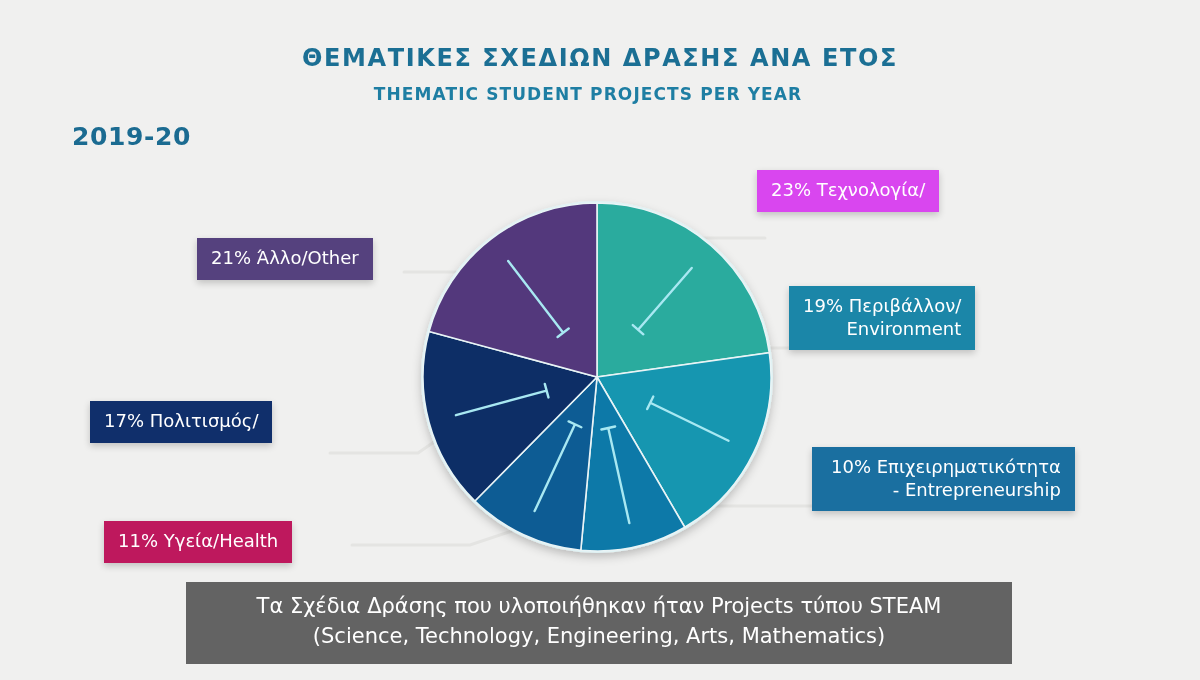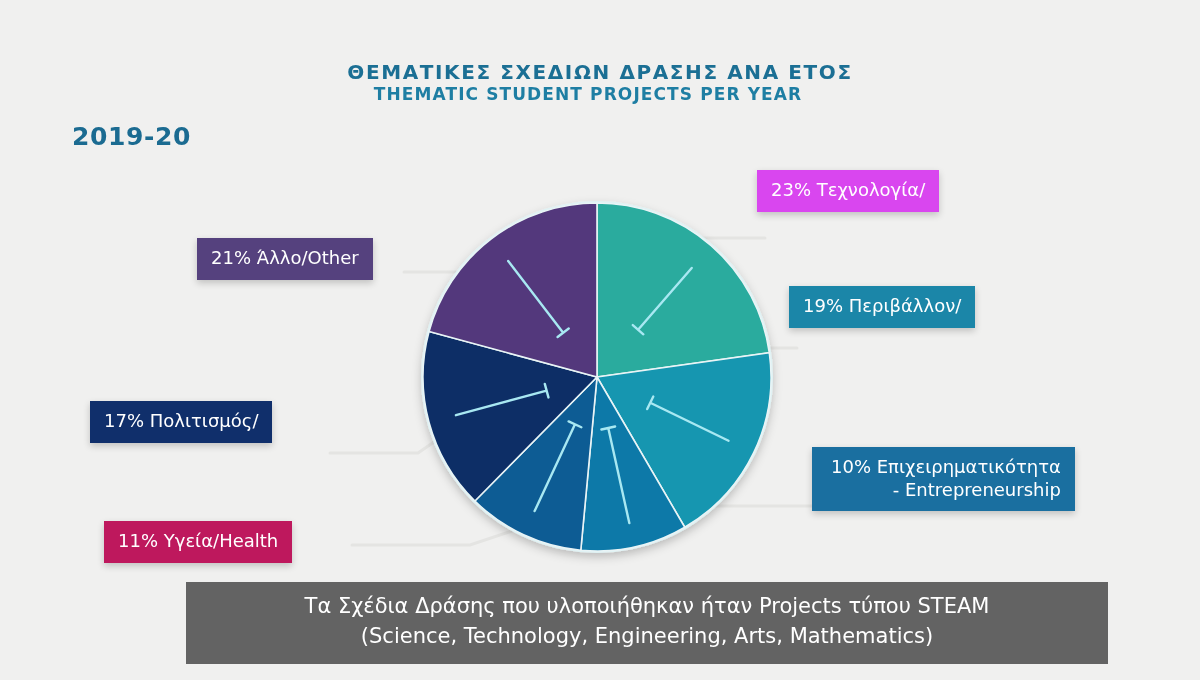--- a/index.html
+++ b/index.html
@@ -17,24 +17,24 @@
   #stage {
     position: absolute;
     left: 0; top: 0;
     width: 1200px;
     height: 680px;
   }
 
   
   #title-main {
     position: absolute;
-    left: 0; top: 60px;
-    width: 1200px;
-    text-align: center;
-    font-size: 20px;
+    left: 0; top: 44px;
+    width: 1200px;
+    text-align: center;
+    font-size: 24px;
     font-weight: bold;
     letter-spacing: 1.6px;
     color: #1b6f94;
     white-space: nowrap;
   }
   #title-sub {
     position: absolute;
     left: 0; top: 84px;
     width: 1176px;
     text-align: center;
@@ -103,21 +103,21 @@
   #callout-other {
     left: 197px; top: 238px;
     background: #55417e;
     text-align: center;
   }
 
   
   #caption {
     position: absolute;
     left: 186px; top: 582px;
-    width: 922px;
+    width: 826px;
     background: #636363;
     color: #ffffff;
     text-align: center;
     font-size: 21px;
     line-height: 1.42;
     padding: 10px 10px 12px 10px;
     box-sizing: border-box;
   }
   #caption .ln { display: block; }
 </style>
@@ -165,20 +165,21 @@
         <path d="M 563.16 332.78 L 508.17 260.93 M 557.60 337.04 L 568.72 328.53"></path>
       </g>
   </svg>
 
   <div class="callout" id="callout-technology">
     <span class="ln">23% Τεχνολογία/</span>
   </div>
 
   <div class="callout" id="callout-environment">
     <span class="ln">19% Περιβάλλον/</span>
+    <span class="ln">Environment</span>
   </div>
 
   <div class="callout" id="callout-entrepreneurship">
     <span class="ln">10% Επιχειρηματικότητα</span>
     <span class="ln">- Entrepreneurship</span>
   </div>
 
   <div class="callout" id="callout-health">
     <span class="ln">11% Υγεία/Health</span>
   </div>

